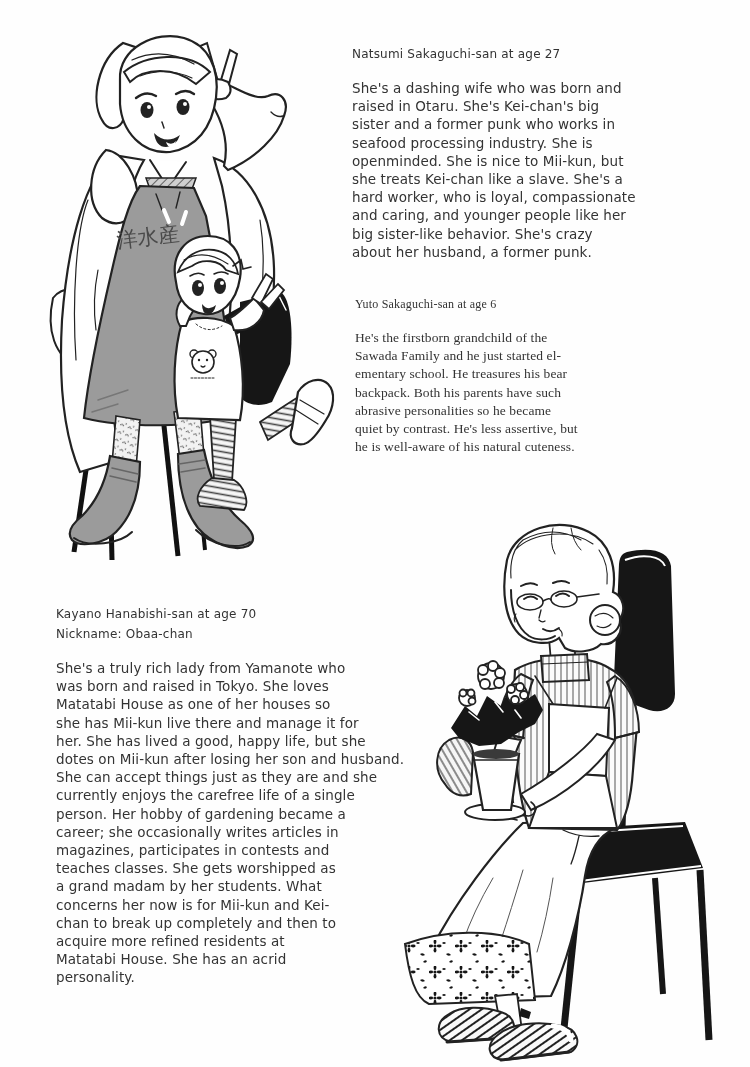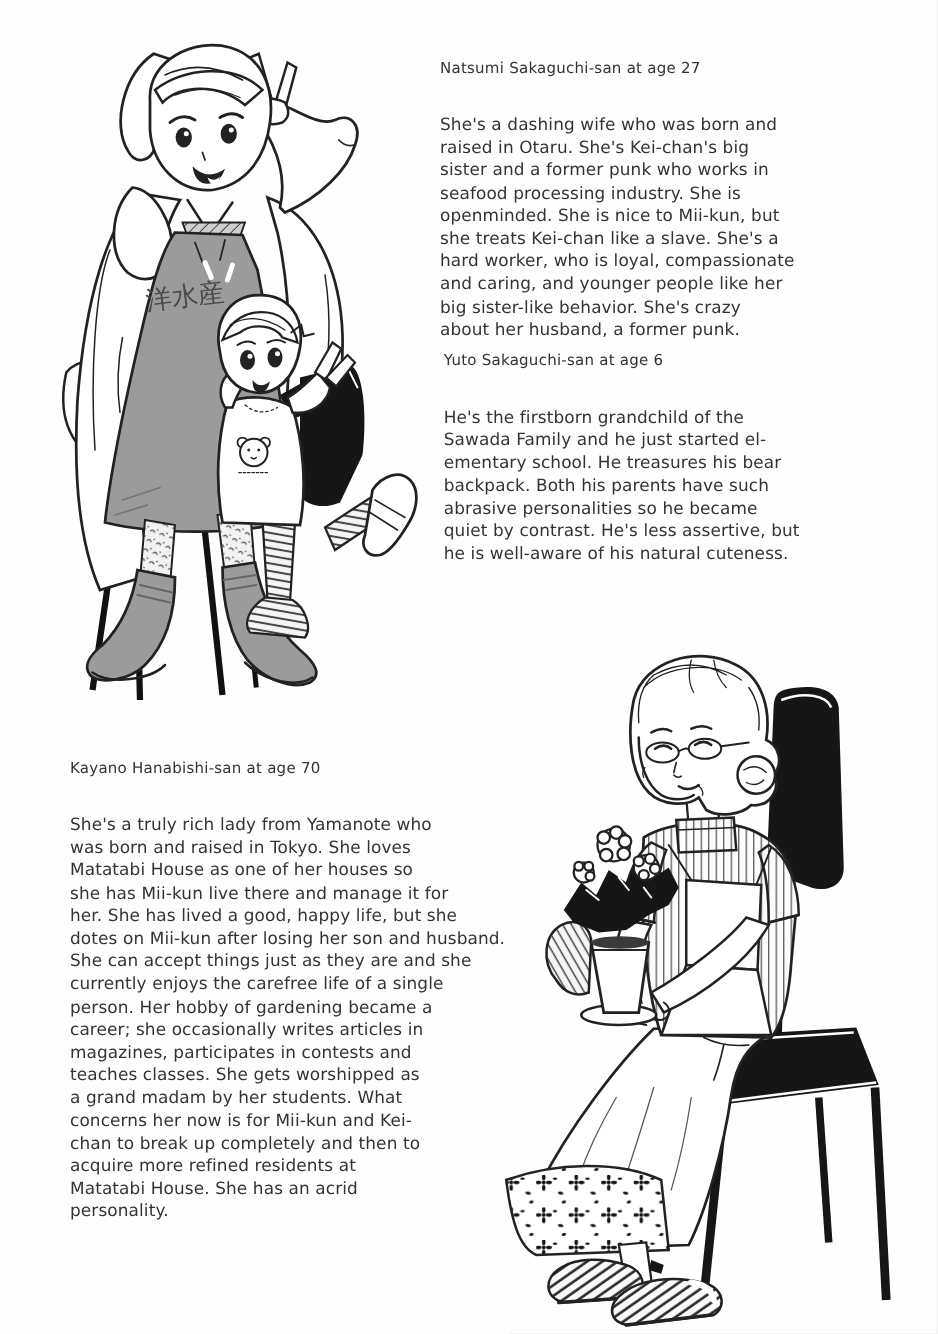--- a/index.html
+++ b/index.html
@@ -5,25 +5,25 @@
   html,body{margin:0;padding:0;background:#e8e8e8;}
   .page{
     position:relative;width:750px;height:1067px;background:#fefefe;
     overflow:hidden;font-family:"DejaVu Sans",sans-serif;color:#2b2b2b;
   }
   .profile{position:absolute;}
   .profile .heading, .profile .nickname{
     font-size:12px;line-height:20px;white-space:pre-line;letter-spacing:.2px;color:#333;
   }
   .profile .body{
-    margin-top:27px;font-size:13.5px;line-height:18.2px;white-space:pre-line;
+    margin-top:15px;font-size:13.5px;line-height:18.2px;white-space:pre-line;
     letter-spacing:.1px;color:#333;
   }
   #profile-natsumi{left:352px;top:44px;width:372px;}
-  #profile-yuto{left:355px;top:278px;width:360px;}
+  #profile-yuto{left:355px;top:294px;width:360px;font-family:Liberation Serif, serif;}
   #profile-kayano{left:56px;top:604px;width:372px;}
   .figure{position:absolute;}
   #figure-natsumi-yuto{left:28px;top:20px;}
   #figure-kayano{left:403px;top:498px;}
   svg{display:block;}
 </style>
 </head>
 <body>
 
 <div class="page">
@@ -318,20 +318,21 @@
 Sawada Family and he just started el-
 ementary school. He treasures his bear
 backpack. Both his parents have such
 abrasive personalities so he became
 quiet by contrast. He's less assertive, but
 he is well-aware of his natural cuteness.</div>
   </div>
 
   <div class="profile" id="profile-kayano">
     <div class="heading">Kayano Hanabishi-san at age 70</div>
+    <div class="nickname">Nickname: Obaa-chan</div>
     <div class="body">She's a truly rich lady from Yamanote who
 was born and raised in Tokyo. She loves
 Matatabi House as one of her houses so
 she has Mii-kun live there and manage it for
 her. She has lived a good, happy life, but she
 dotes on Mii-kun after losing her son and husband.
 She can accept things just as they are and she
 currently enjoys the carefree life of a single
 person. Her hobby of gardening became a
 career; she occasionally writes articles in

